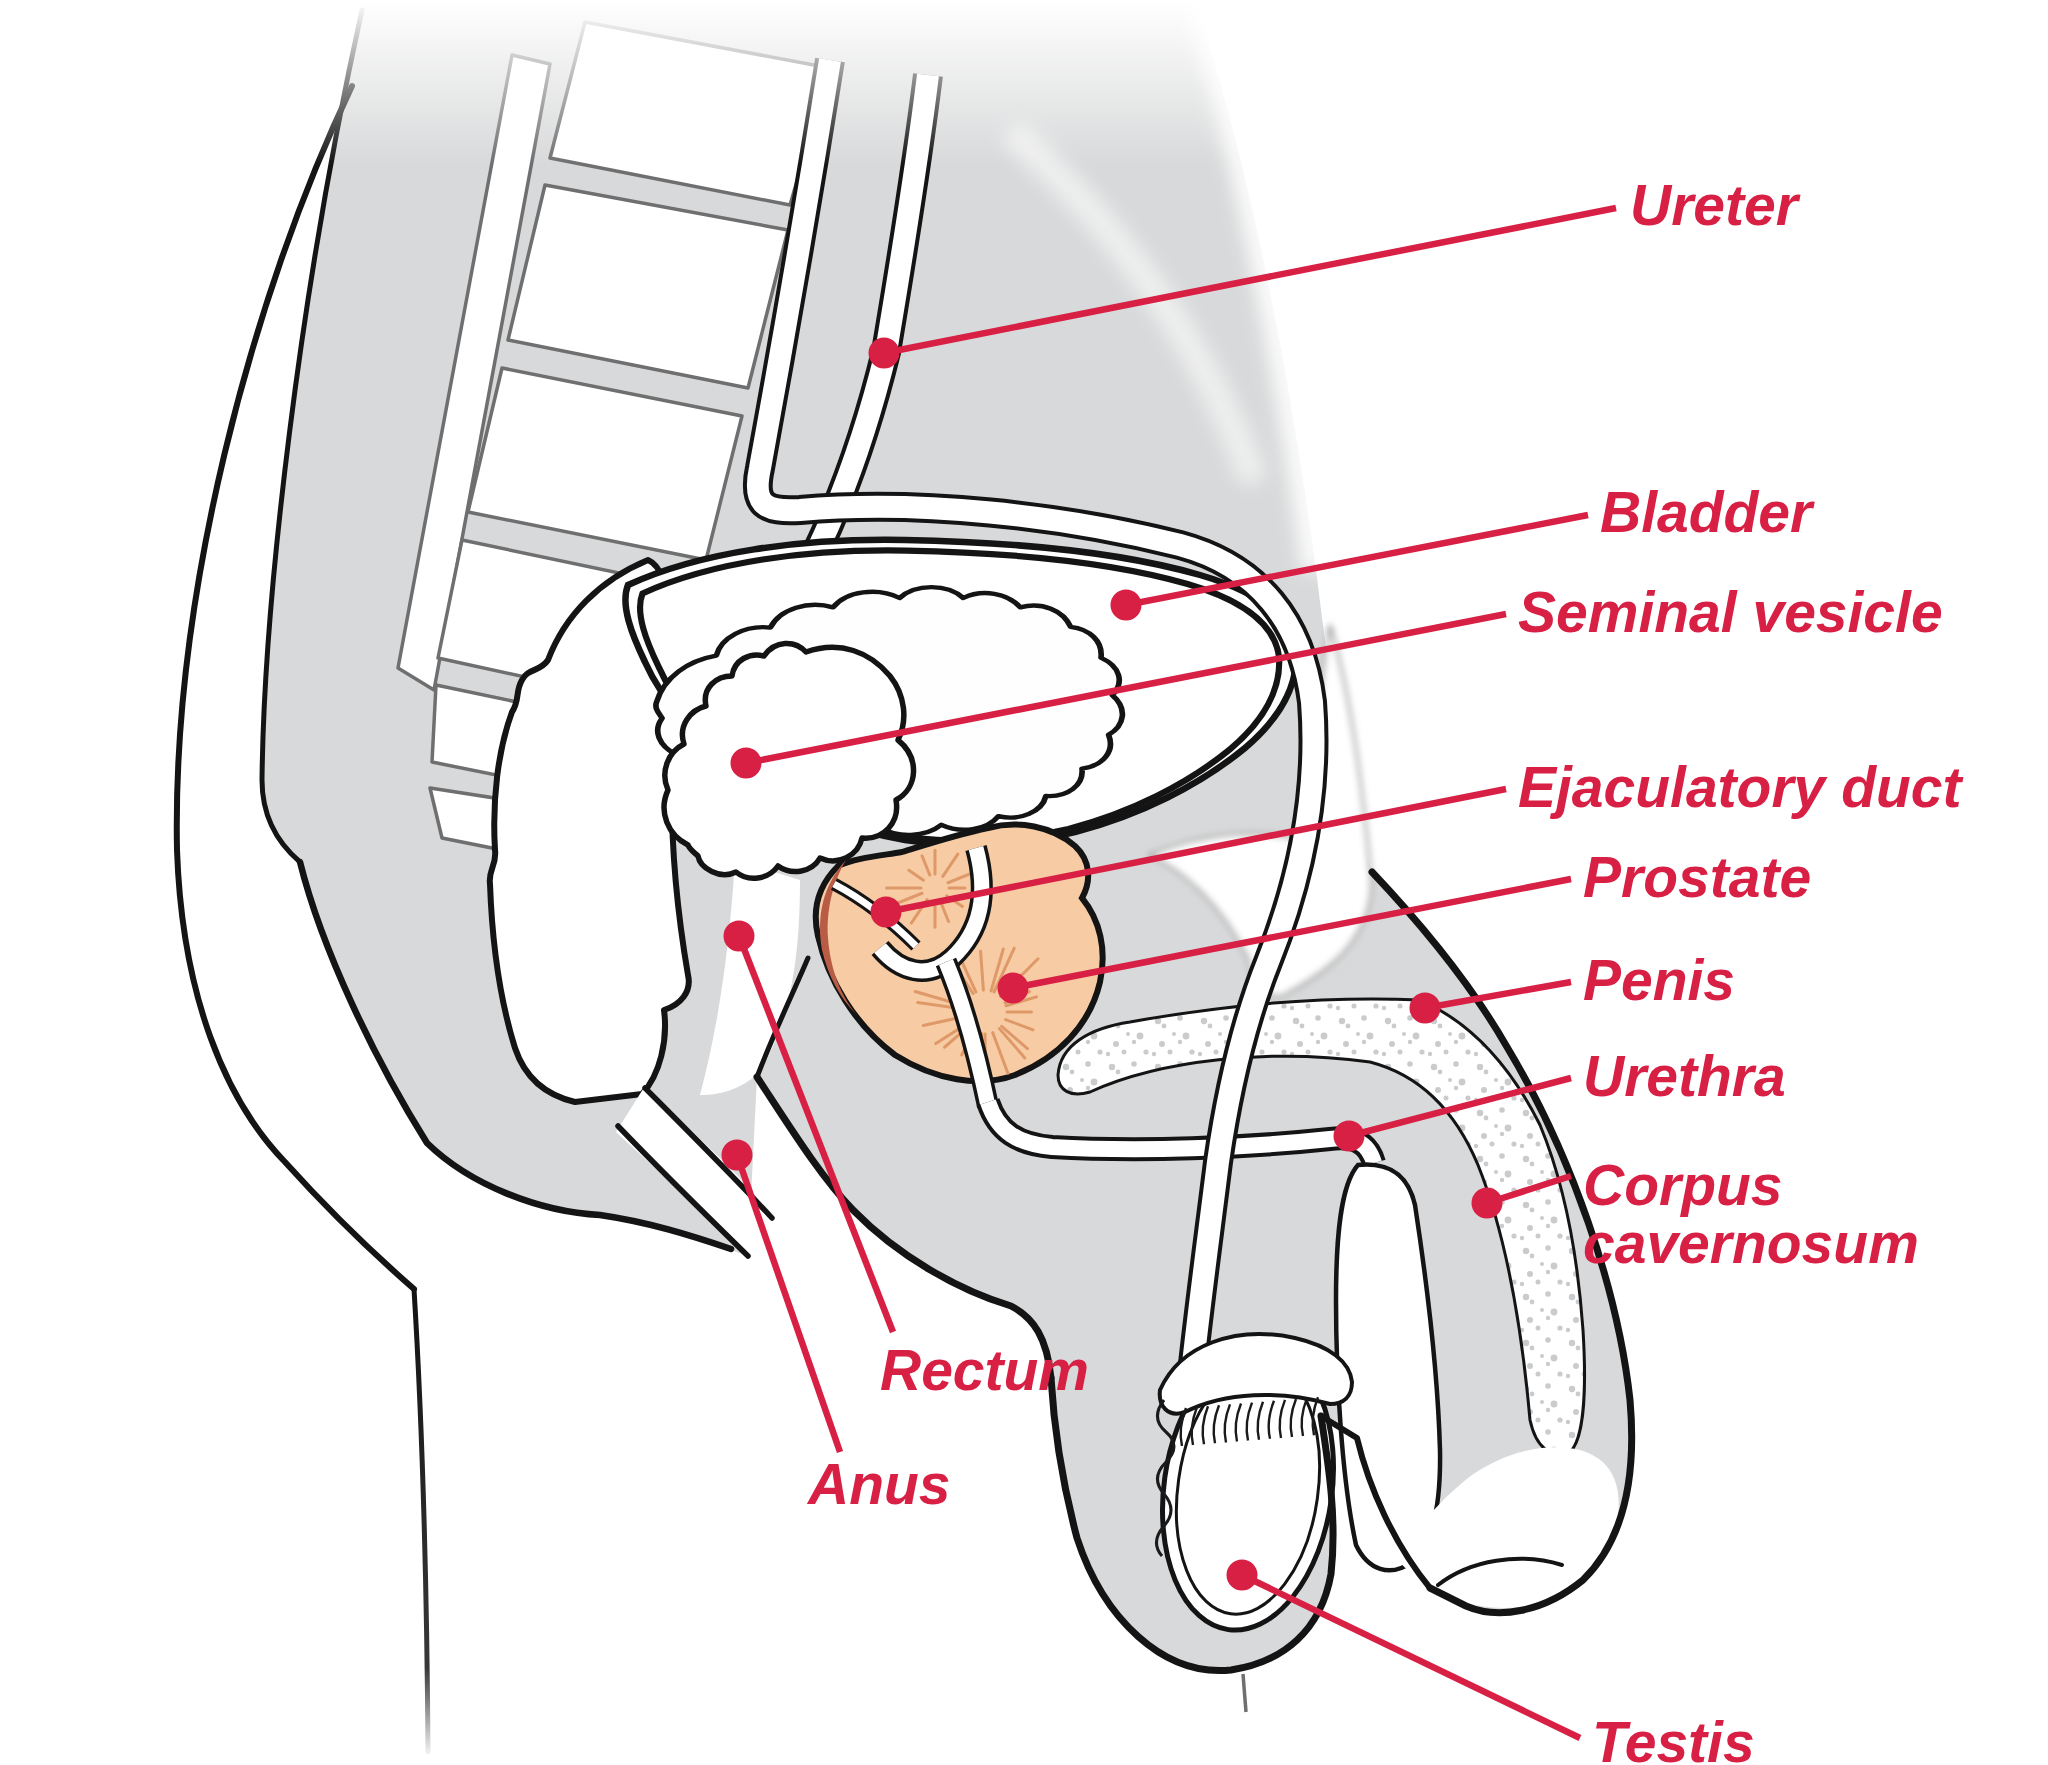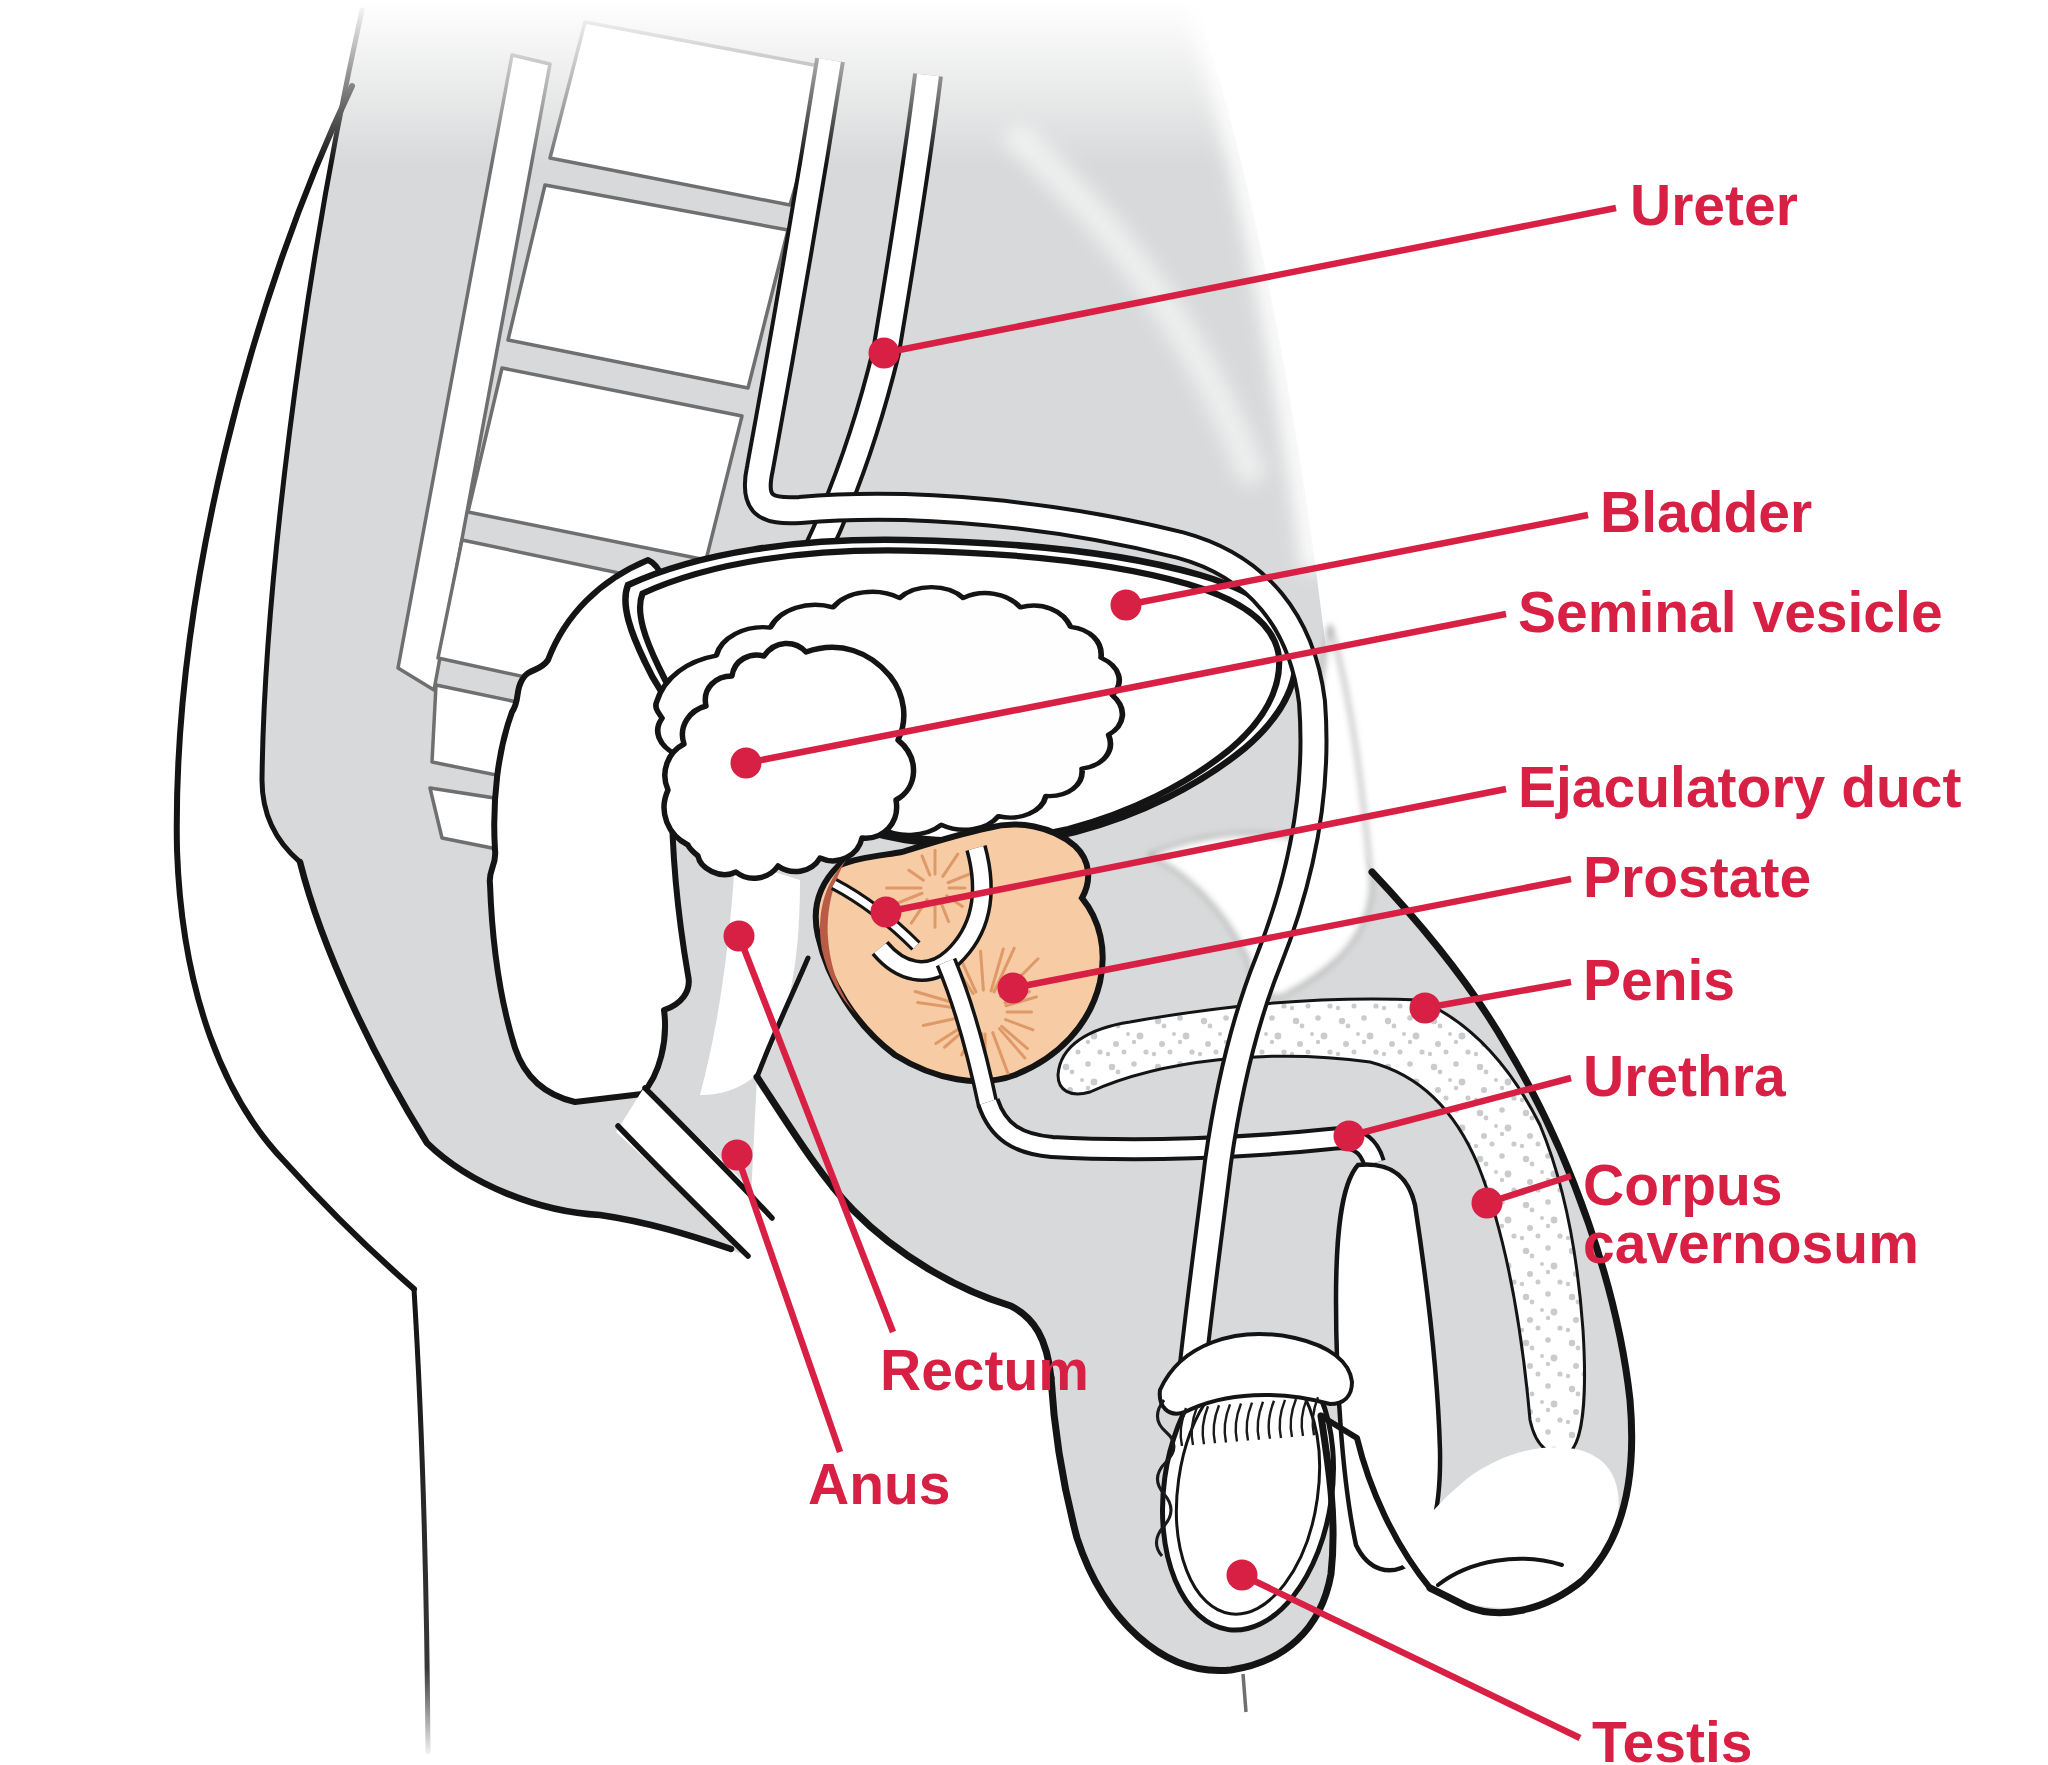--- a/index.html
+++ b/index.html
@@ -1,16 +1,16 @@
 <!DOCTYPE html>
 <html><head>
 <meta charset="utf-8">
 <style>
   html,body{margin:0;padding:0;background:#ffffff;}
-  .stage{width:2048px;height:1765px;position:relative;background:#fff;overflow:hidden;}
+  .stage{width:2048px;height:1765px;position:relative;background:#fff;overflow:hidden;font-style:italic;}
   svg{display:block;}
   text.lbl{font-family:"Liberation Sans","DejaVu Sans",sans-serif;font-weight:600;}
 </style>
 </head>
 <body>
 
 <div class="stage">
 <svg width="2048" height="1765" viewBox="0 0 2048 1765">
   <defs>
     <pattern id="speckles" width="46" height="46" patternUnits="userSpaceOnUse">

